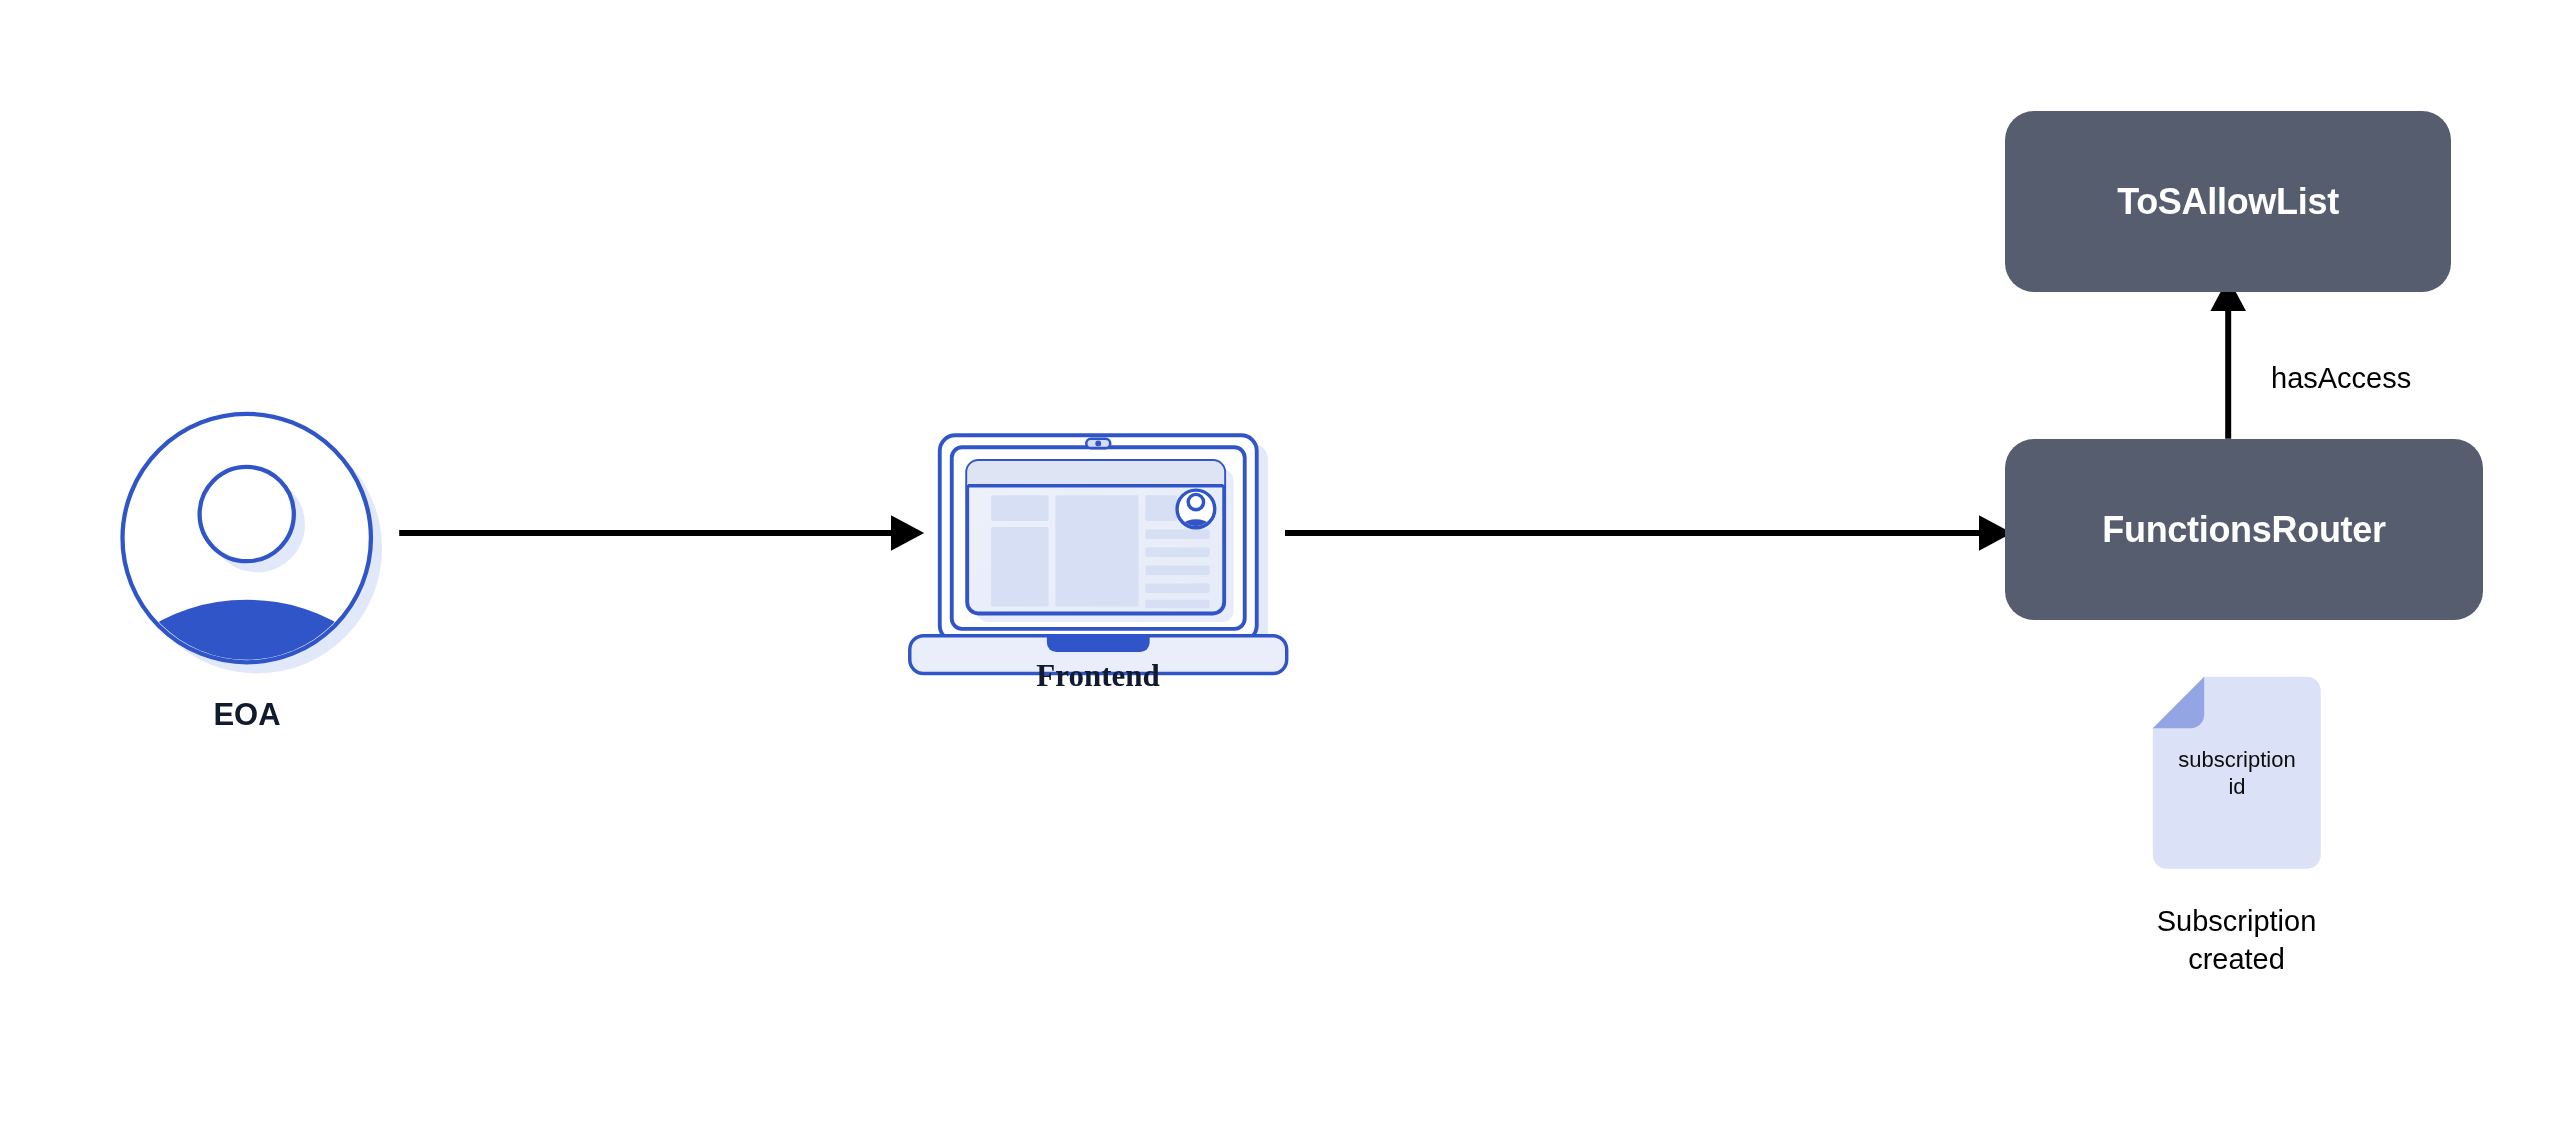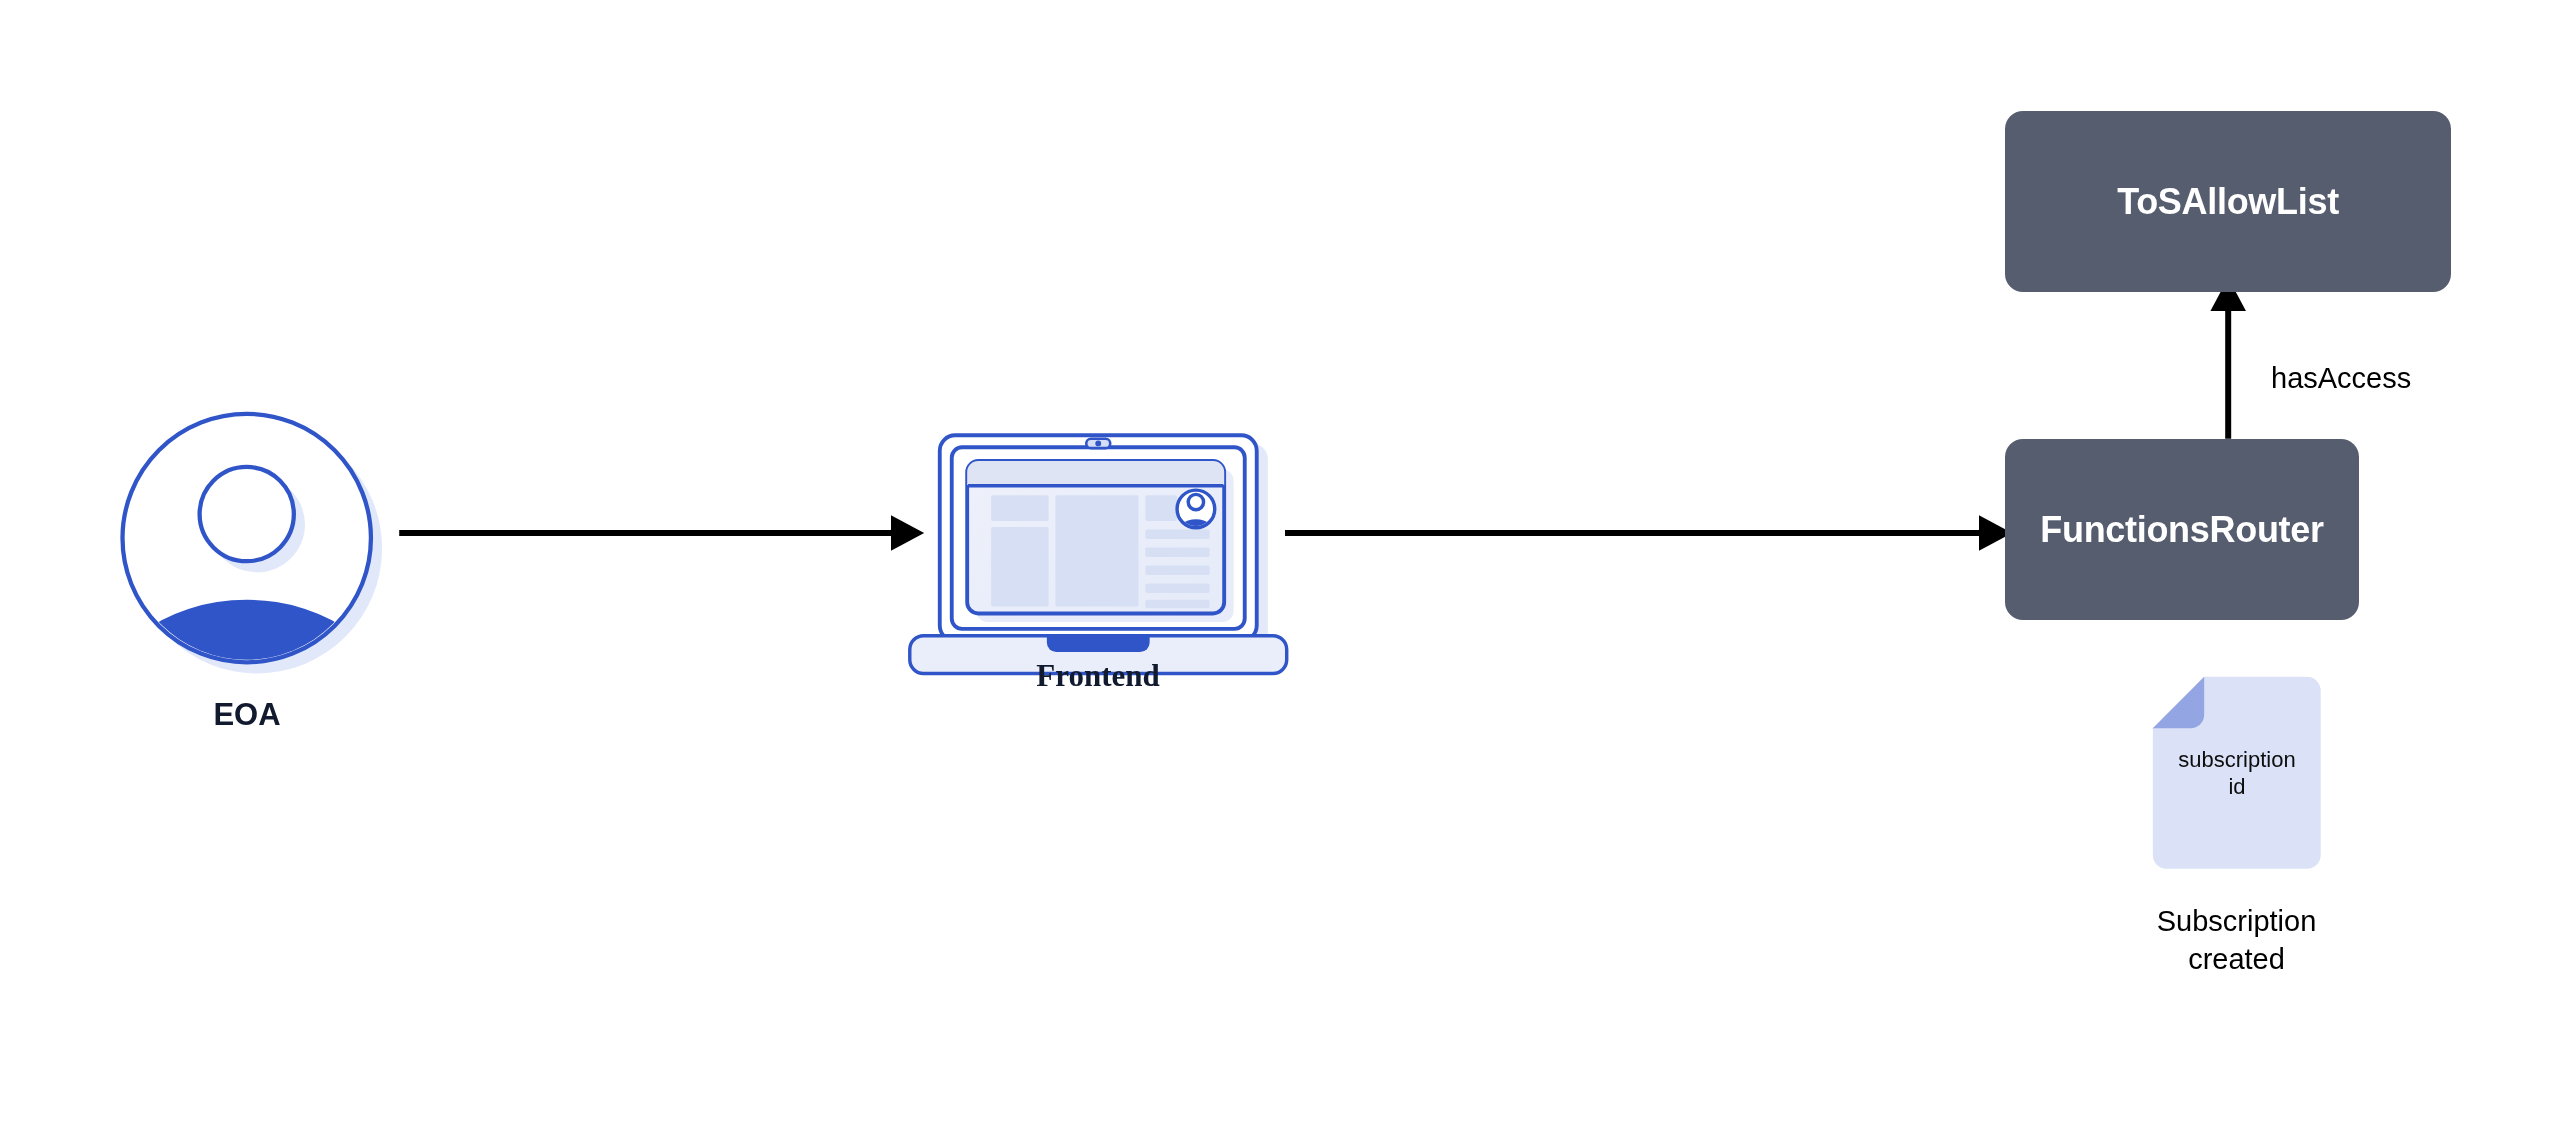--- a/index.html
+++ b/index.html
@@ -13,21 +13,21 @@
   #canvas {
     position: relative;
     width: 2576px;
     height: 1131px;
     background: #ffffff;
     overflow: hidden;
   }
   .node-box {
     position: absolute;
     background: #565d6e;
-    border-radius: 18px;
+    border-radius: 29px;
     display: flex;
     align-items: center;
     justify-content: center;
   }
   .node-box-label {
     color: #ffffff;
     font-family: "Liberation Sans", sans-serif;
     font-weight: bold;
     font-size: 36px;
     letter-spacing: -0.3px;
@@ -187,21 +187,21 @@
 
     <g>
       <line x1="2601" y1="512" x2="2601" y2="348" stroke="#000000" stroke-width="7" marker-end="url(#arrowhead)"></line>
     </g>
   </svg>
 
   <div class="node-box" style="left:2005px; top:111px; width:446px; height:181px;">
     <span class="node-box-label">ToSAllowList</span>
   </div>
 
-  <div class="node-box" style="left:2005px; top:439px; width:354px; height:181px;">
+  <div class="node-box" style="left:2005px; top:439px; width:478px; height:181px;">
     <span class="node-box-label">FunctionsRouter</span>
   </div>
 
 
   <div class="edge-label-sans" style="left:2259px; top:362px;margin-left:12px;">hasAccess</div>
 
   <div class="caption" style="left:127px; top:697px; width:240px;">EOA</div>
 
   <div class="caption" style="left:974px; top:658px; width:248px;font-family:Liberation Serif, serif;">Frontend</div>
 

